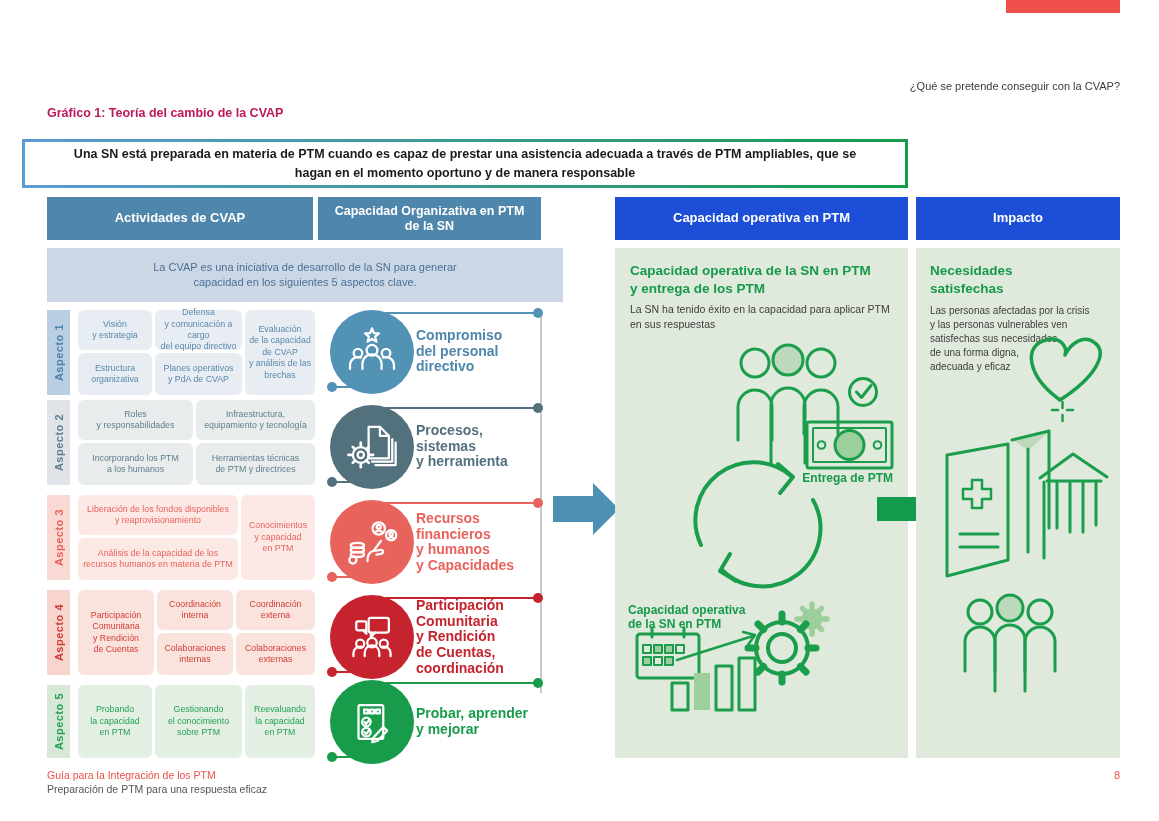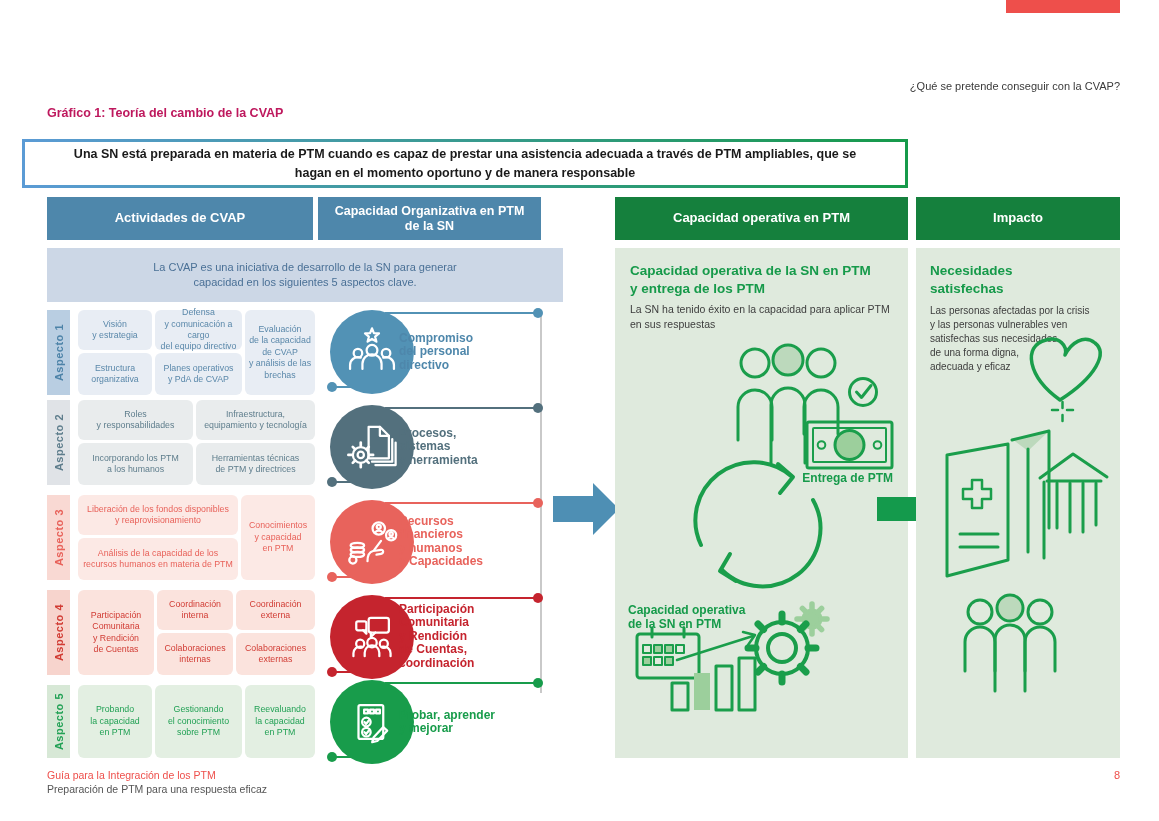--- a/index.html
+++ b/index.html
@@ -12,21 +12,21 @@
   .gtitle{position:absolute;left:47px;top:106px;font-size:12.5px;font-weight:bold;color:#be185d;}
 
   .statement{position:absolute;left:22px;top:139px;width:886px;height:49px;box-sizing:border-box;
     border:3px solid;border-image:linear-gradient(90deg,#5b9bd5,#169a4a) 1;
     display:flex;align-items:center;justify-content:center;text-align:center;
     font-size:12.5px;font-weight:bold;color:#1a1a1a;line-height:1.45;padding:0 36px;}
 
   .colhead{position:absolute;top:197px;height:43px;display:flex;align-items:center;justify-content:center;
     color:#fff;font-weight:bold;text-align:center;font-size:13px;line-height:1.15;}
   .colhead.blue{background:#4e87ab;}
-  .colhead.green{background:#15803d;}
+  .colhead.green{background:#1d4ed8;}
 
   .introbox{position:absolute;left:47px;top:248px;width:516px;height:54px;background:#ccd7e6;
     display:flex;align-items:center;justify-content:center;text-align:center;
     color:#4a7096;font-size:11px;line-height:1.35;}
 
   .asplab{position:absolute;width:23px;display:flex;align-items:center;justify-content:center;
     font-weight:bold;font-size:11px;}
   .asplab span{writing-mode:vertical-rl;transform:rotate(180deg);letter-spacing:.5px;}
   .abox{position:absolute;border-radius:6px;display:flex;align-items:center;justify-content:center;
     text-align:center;font-size:8.8px;line-height:1.3;padding:2px;box-sizing:border-box;}
@@ -34,21 +34,21 @@
   .a2lab{background:#e0e3e7;color:#5e7d8c;} .a2box{background:#e9eced;color:#5e7d8c;}
   .a3lab{background:#f9d9d3;color:#e8625a;} .a3box{background:#fce9e5;color:#e8625a;}
   .a4lab{background:#f7d4cd;color:#d13c34;} .a4box{background:#fbe3dd;color:#d13c34;}
   .a5lab{background:#d7e8d6;color:#22a155;} .a5box{background:#e3efe2;color:#22a155;}
 
   .vline{position:absolute;left:540px;top:313px;width:2px;height:380px;background:#c9c9c9;}
   .circle{position:absolute;left:330px;width:84px;height:84px;border-radius:50%;
     display:flex;align-items:center;justify-content:center;}
   .hline{position:absolute;height:2px;}
   .dot{position:absolute;width:10px;height:10px;border-radius:50%;}
-  .cap-label{position:absolute;left:399px;width:132px;font-weight:bold;font-size:12px;
+  .cap-label{position:absolute;left:416px;width:132px;font-weight:bold;font-size:14px;
     line-height:1.12;transform:translateY(-50%);}
   .c1{background:#5292b5;} .t1{color:#4e87ab;} .l1{background:#5292b5;}
   .c2{background:#53707d;} .t2{color:#53707d;} .l2{background:#53707d;}
   .c3{background:#e8635c;} .t3{color:#e8635c;} .l3{background:#e8635c;}
   .c4{background:#c5242e;} .t4{color:#c5242e;} .l4{background:#c5242e;}
   .c5{background:#189c4b;} .t5{color:#189c4b;} .l5{background:#189c4b;}
 
   .panel{position:absolute;top:248px;height:510px;background:#dfeadd;}
   .panel-title{position:absolute;color:#169a4a;font-weight:bold;font-size:13.5px;line-height:1.3;}
   .panel-sub{position:absolute;color:#3d3d3d;font-size:10.5px;line-height:1.4;}

